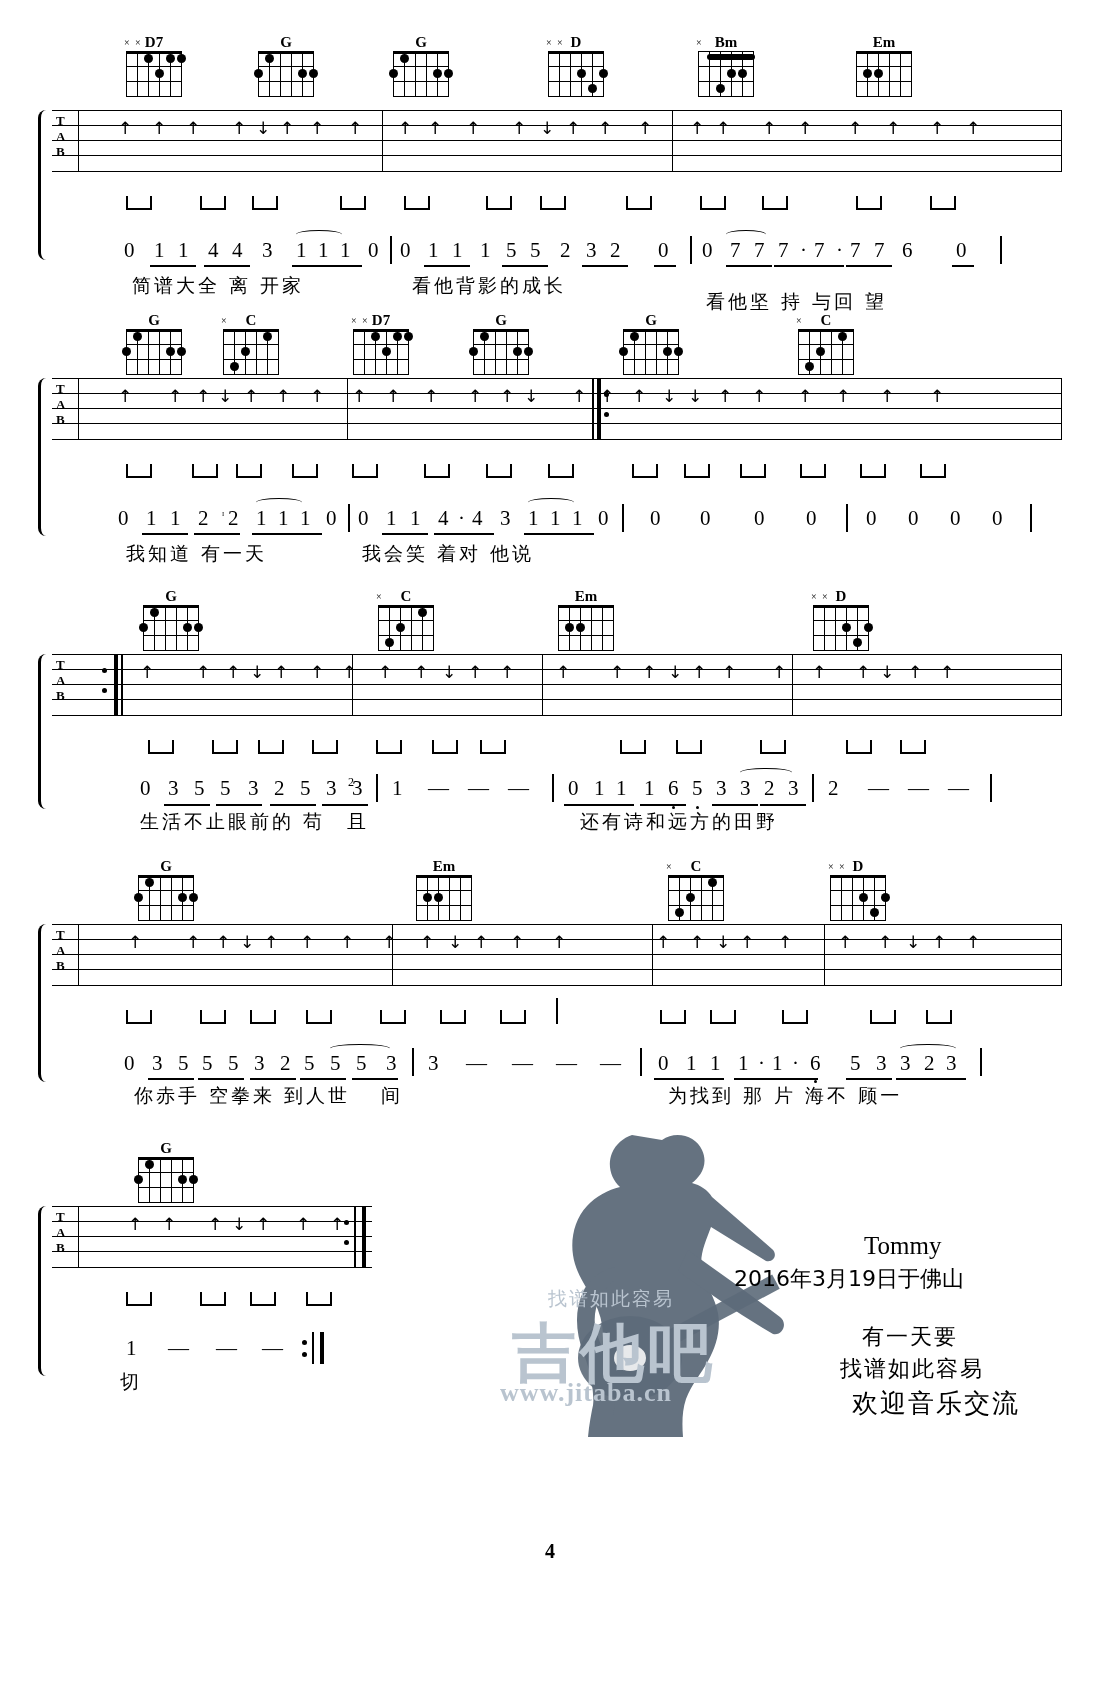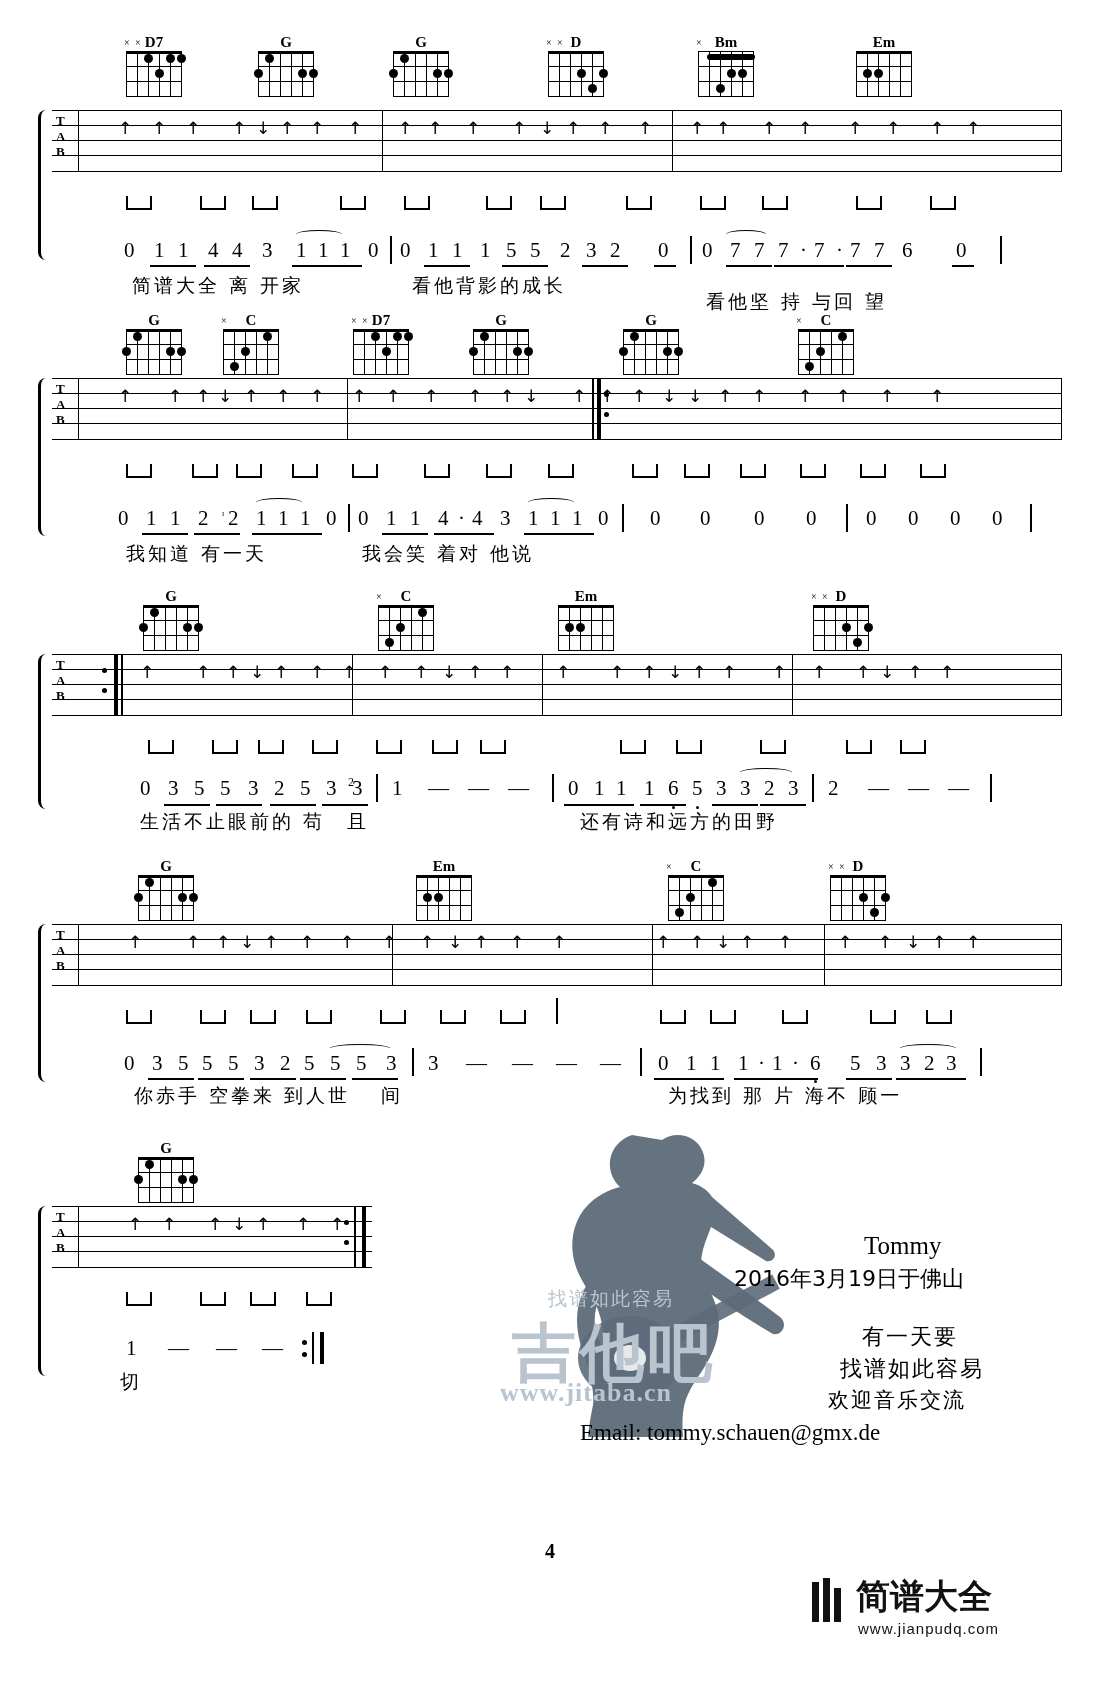--- a/index.html
+++ b/index.html
@@ -1204,28 +1204,18 @@
     </svg>
   </div>
   <div class="watermark" style="left:548px;top:1286px;font-size:19px;font-family:'DejaVu Sans',sans-serif;letter-spacing:2px;">找谱如此容易</div>
   <div class="watermark" style="left:512px;top:1310px;font-size:64px;font-weight:bold;font-family:Liberation Sans, sans-serif;letter-spacing:4px;">吉他吧</div>
   <div class="watermark" style="left:500px;top:1378px;font-size:26px;font-weight:bold;font-family:'Liberation Serif',serif;letter-spacing:1px;">www.jitaba.cn</div>
 
   <div class="sig" style="left:864px;top:1232px;font-size:25px;">Tommy</div>
   <div class="sig" style="left:734px;top:1264px;font-size:22px;font-family:'DejaVu Sans',sans-serif;">2016年3月19日于佛山</div>
   <div class="sig" style="left:862px;top:1322px;font-size:22px;font-family:'DejaVu Sans',sans-serif;letter-spacing:2px;">有一天要</div>
   <div class="sig" style="left:840px;top:1354px;font-size:22px;font-family:'DejaVu Sans',sans-serif;letter-spacing:2px;">找谱如此容易</div>
-  <div class="sig" style="left:828px;top:1386px;font-size:21px;font-family:Liberation Serif, serif;letter-spacing:2px;">欢迎音乐交流</div>
-  <div class="sig" style="left:580px;top:1420px;font-size:23px;">Email: tommy.schauen@gmx.de</div>
+  <div class="sig" style="left:852px;top:1386px;font-size:26px;font-family:Liberation Serif, serif;letter-spacing:2px;">欢迎音乐交流</div>
 
   <div class="pagenum" style="top:1540px;font-weight:bold;font-size:20px;">4</div>
 
-  <div class="logo" style="left:812px;top:1572px;width:270px;height:90px;">
-    <div class="bars" style="left:0;top:6px;height:44px;align-items:flex-end;">
-      <i style="height:40px;"></i>
-        <i style="height:44px;"></i>
-        <i style="height:34px;"></i>
-    </div>
-    <div class="t1" style="left:44px;top:2px;">简谱大全</div>
-    <div class="t2" style="left:46px;top:48px;">www.jianpudq.com</div>
-  </div>
 
 </div>
 
 </body></html>

